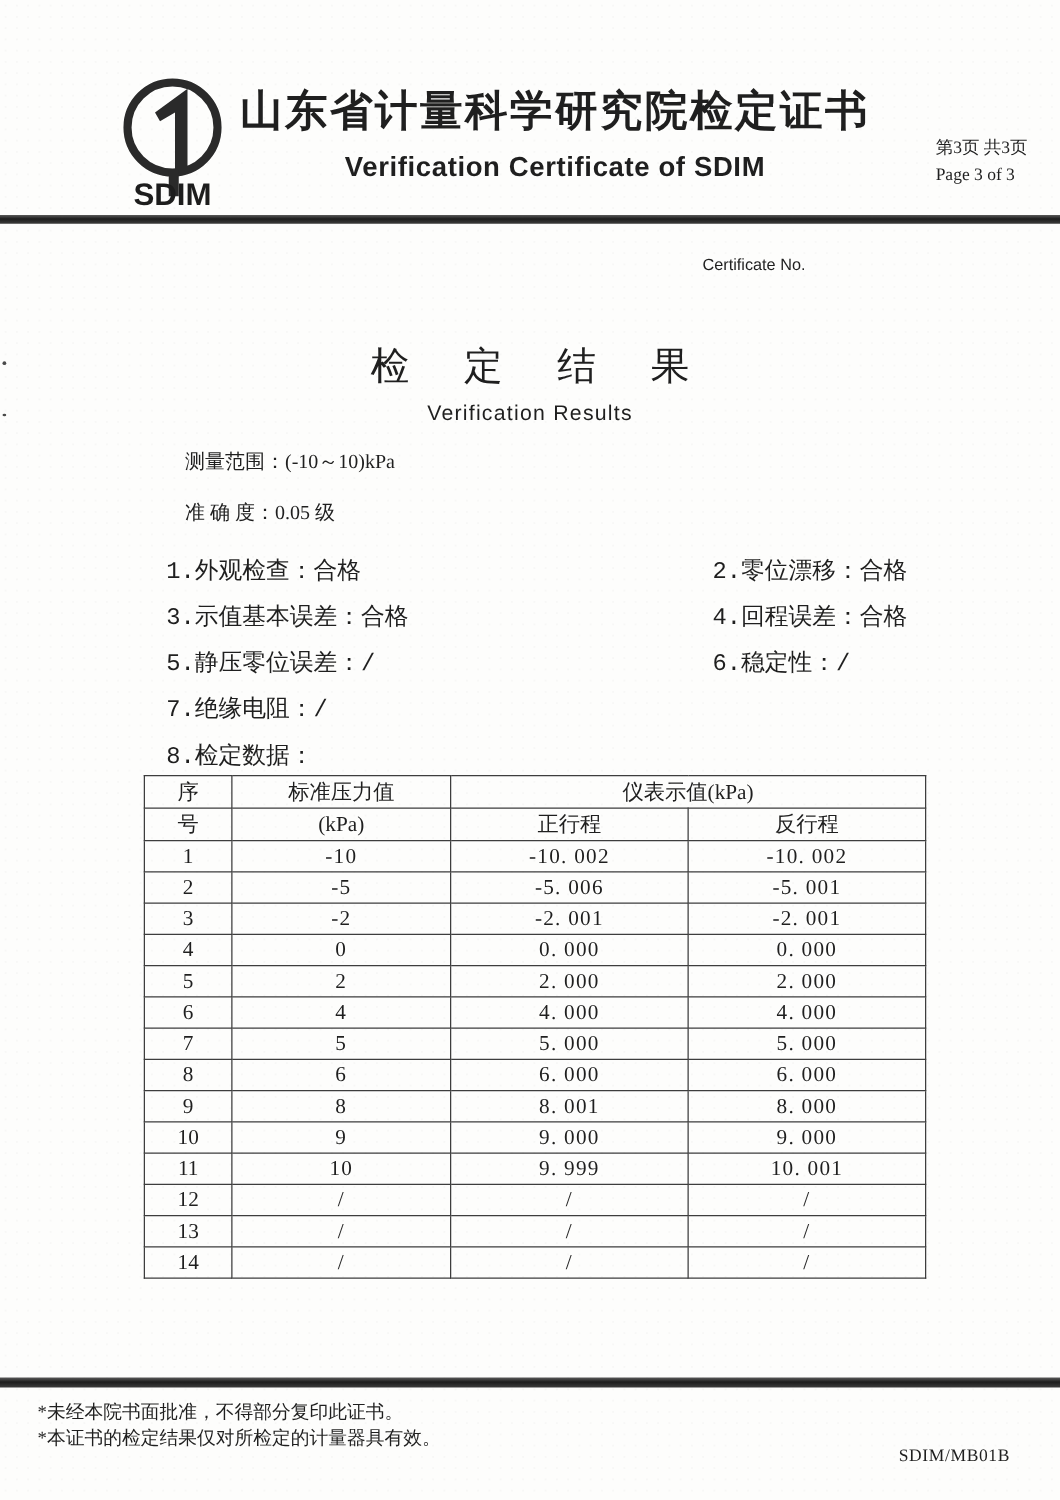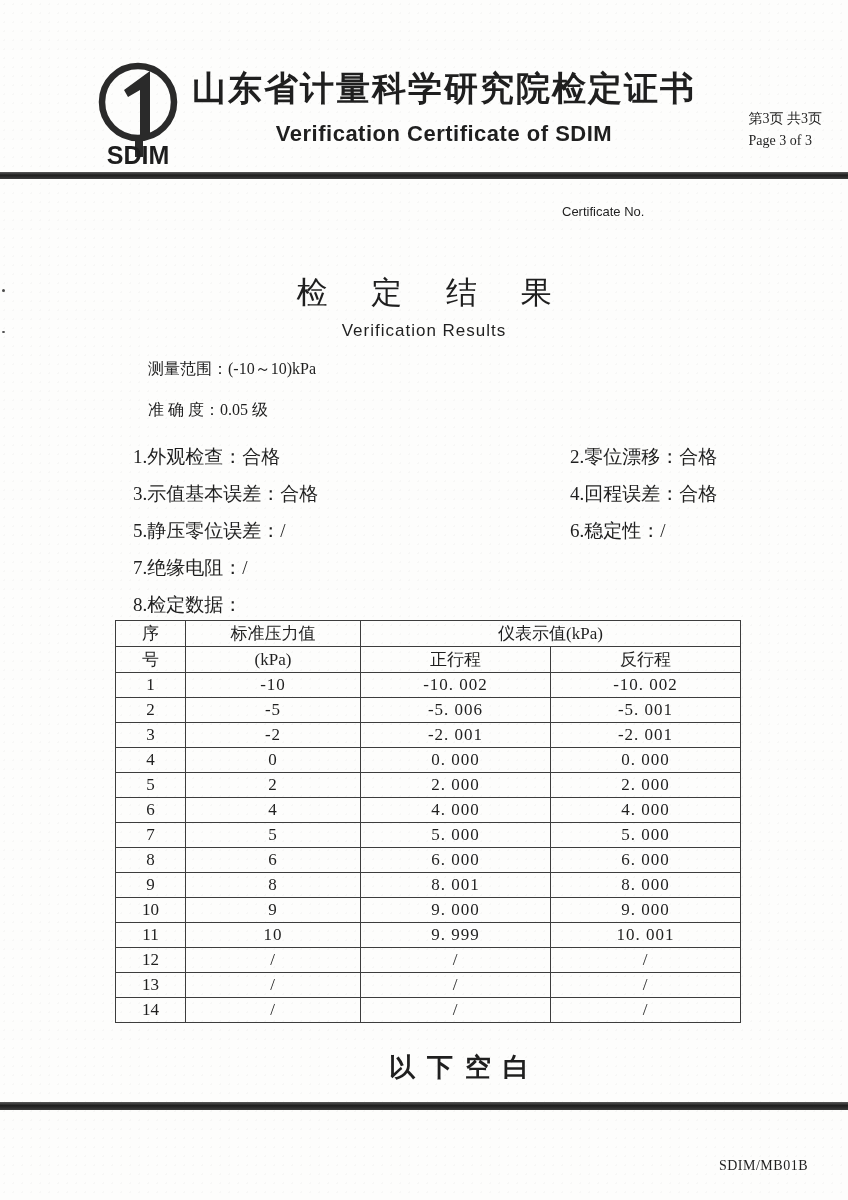--- a/index.html
+++ b/index.html
@@ -31,21 +31,21 @@
   
   .rtitle { position:absolute; left:0; width:100%; top:272px; text-align:center; }
   .rtitle-zh { font-size:31px; font-weight:normal; letter-spacing:18px; text-indent:18px; }
   .rtitle-en { font-size:17px; margin-top:7px; letter-spacing:1px;
                font-family:"Liberation Sans","DejaVu Sans",sans-serif; }
   
   .spec { position:absolute; left:148px; font-size:16px; white-space:nowrap; }
   .spec-range { top:359px; }
   .spec-acc { top:400px; }
   
-  .items { position:absolute; left:133px; top:444px; width:648px; font-size:19px; }
+  .items { position:absolute; left:133px; top:444px; width:648px; font-size:19px;font-family:Liberation Mono, monospace; }
   .item-row { display:flex; height:37px; line-height:26px; }
   .item-left { width:437px; white-space:nowrap; }
   .item-right { flex:1; white-space:nowrap; }
   
   table.vtable { position:absolute; left:115px; top:620px; border-collapse:collapse; }
   .vtable td { border:1px solid #3d3d3d; text-align:center; padding:0; font-size:17px; }
   .vtable .hrow td { height:25px; }
   .vtable .drow-cell { height:24px; }
   .c-idx { font-family:"Liberation Serif","DejaVu Serif",serif; }
   .c-num { font-family:Liberation Serif, serif; font-size:16px; letter-spacing:1px; }
@@ -218,22 +218,25 @@
         </tr>
         <tr>
           <td class="drow-cell c-idx">14</td>
           <td class="drow-cell c-num">/</td>
           <td class="drow-cell c-num">/</td>
           <td class="drow-cell c-num">/</td>
         </tr>
     </tbody>
   </table>
 
-  <div class="blank-below">以下空白</div>
 
   <div class="rule rule-bottom"></div>
 
+  <div class="footer">
+    <div>*未经本院书面批准，不得部分复印此证书。</div>
+    <div>*本证书的检定结果仅对所检定的计量器具有效。</div>
+  </div>
   <div class="form-code">SDIM/MB01B</div>
 
   <div class="speck" style="left:2px;top:289px;width:3px;height:3px;"></div>
   <div class="speck" style="left:2px;top:331px;width:3px;height:2px;"></div>
 
 </div>
 
 </body></html>

